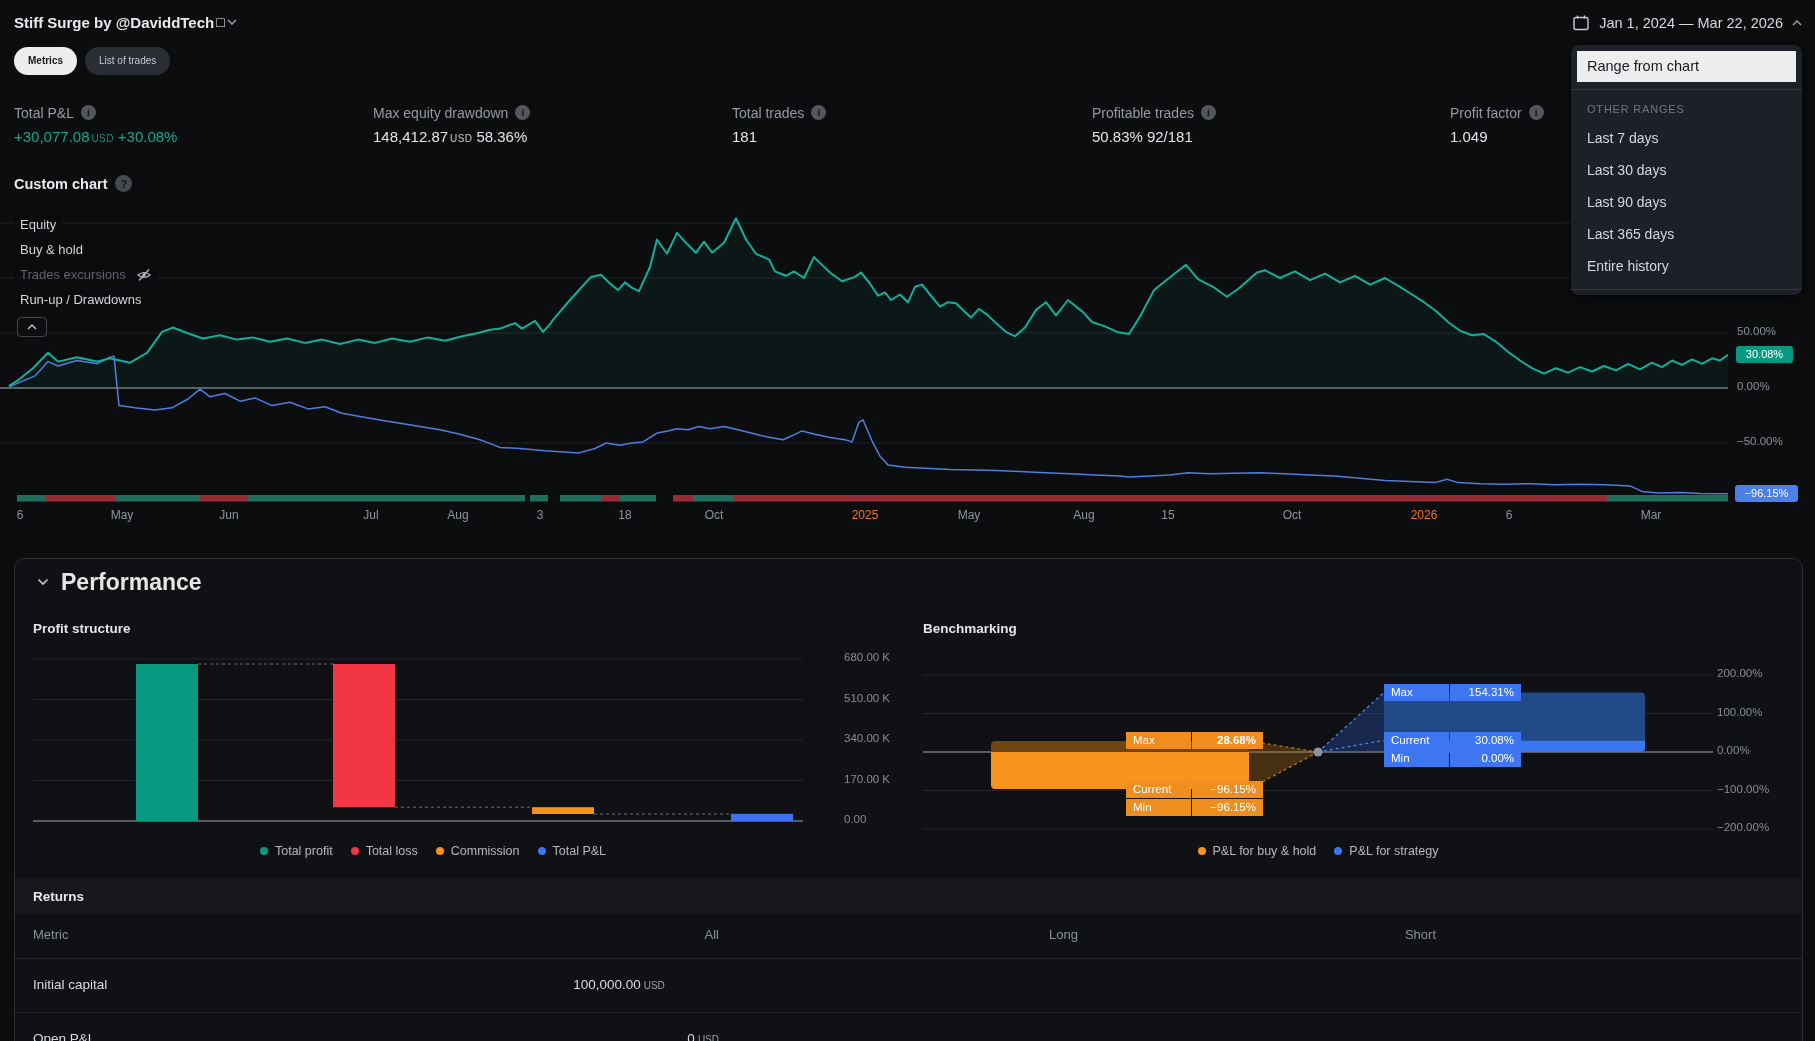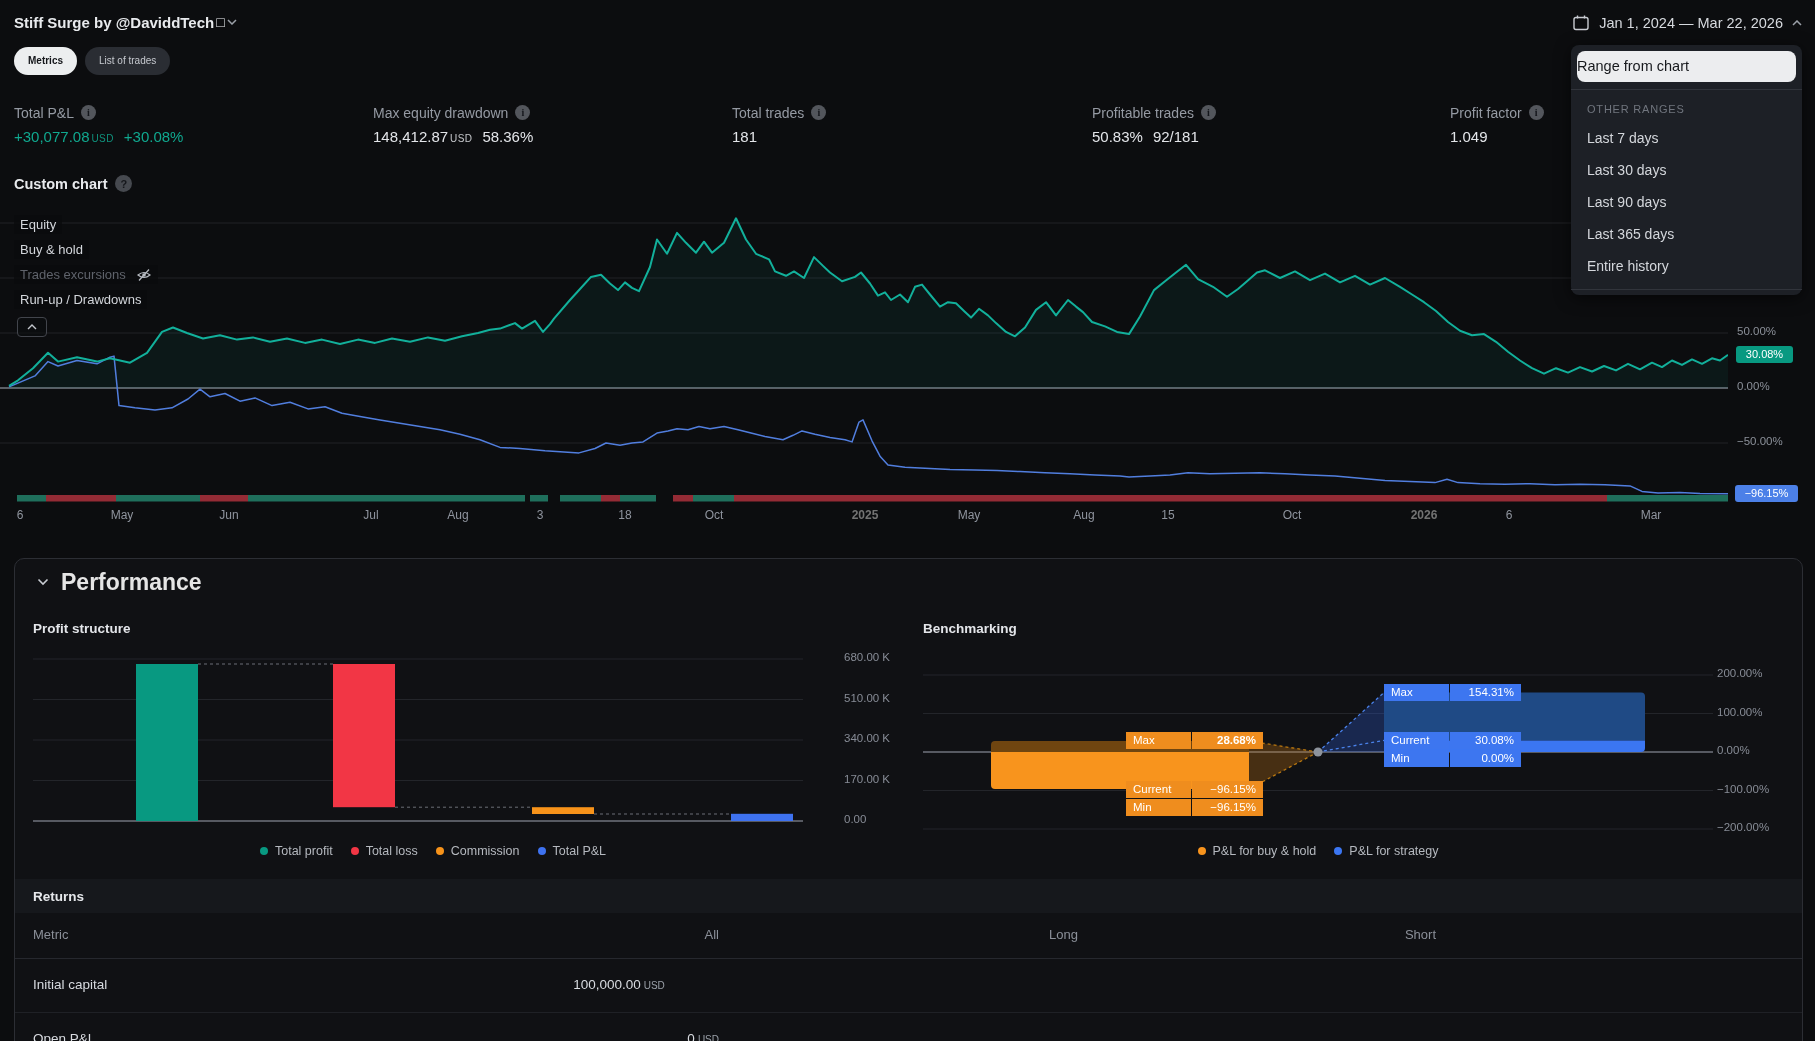--- a/index.html
+++ b/index.html
@@ -15,41 +15,41 @@
   
   .tabs{left:14px;top:47px;display:flex;gap:8px;}
   .tab{height:28px;line-height:28px;padding:0 14px;border-radius:14px;font-size:10px;
        background:#2a2d33;color:#c6c9cf;cursor:pointer;}
   .tab.active{background:#eceeef;color:#14161a;font-weight:bold;}
   
   .metric{top:103px;width:300px;}
   .m-label{display:flex;align-items:center;gap:7px;font-size:14px;color:#959aa3;height:19px;}
   .m-value{margin-top:6px;font-size:15px;color:#e3e5e9;}
   .m-unit{font-size:10px;letter-spacing:.4px;margin-left:2px;opacity:.85;}
-  .m-extra{margin-left:10px;}
+  .m-extra{margin-left:4px;}
   .info-i{display:inline-flex;width:15px;height:15px;border-radius:50%;background:#53565c;color:#13151a;
           font-size:10px;font-weight:bold;align-items:center;justify-content:center;font-family:"Liberation Serif",serif;}
   .q-i{display:inline-flex;width:17px;height:17px;border-radius:50%;background:#46494f;color:#15171b;
        font-size:11px;font-weight:bold;align-items:center;justify-content:center;}
   
   .eq-head{left:14px;top:175px;display:flex;align-items:center;gap:8px;font-size:14.5px;font-weight:bold;color:#e8eaed;}
   .eq-legend-item{left:14px;display:flex;align-items:center;gap:10px;height:19px;padding:0 6px;
                   background:rgba(10,11,13,.82);font-size:13px;color:#d3d6db;z-index:3;cursor:pointer;}
   .eq-legend-item.muted{color:#5f636b;}
   .caret-btn{left:17px;top:317px;width:28px;height:18px;border:1px solid #42454c;border-radius:4px;
              display:flex;align-items:center;justify-content:center;z-index:3;cursor:pointer;background:rgba(12,13,15,.6);}
   .eq-xlab{position:absolute;top:0;transform:translateX(-50%);font-size:12px;color:#8f949e;white-space:nowrap;}
-  .eq-xlab.strong{color:#737373;font-weight:bold;}
+  .eq-xlab.strong{color:#f97316;font-weight:normal;}
   .eq-axlab{position:absolute;left:1737px;font-size:11.5px;color:#8b9099;height:16px;}
   .eq-badge{position:absolute;height:17px;line-height:17px;text-align:center;font-size:11px;color:#fff;border-radius:3px;}
   
   .dd{left:1571px;top:45px;width:231px;background:#1d2026;border-radius:8px;z-index:40;
       box-shadow:0 3px 16px rgba(0,0,0,.6);padding:6px 0 5px 0;}
-  .dd-sel{margin:0 6px;height:31px;line-height:31px;border-radius:8px;background:#ecedef;color:#17191d;
-          font-size:14.5px;cursor:pointer;}
+  .dd-sel{margin:0 6px;height:31px;line-height:31px;border-radius:0;background:#ecedef;color:#17191d;
+          font-size:14.5px;padding-left:10px;cursor:pointer;}
   .dd-div{height:1px;background:#31343b;margin-top:7px;}
   .dd-sec{padding:13px 16px 7px 16px;font-size:11px;letter-spacing:.8px;color:#70757e;}
   .dd-item{height:32px;line-height:32px;padding-left:16px;font-size:14px;color:#d4d7dc;cursor:pointer;}
   .dd-custom{height:40px;display:flex;align-items:center;gap:10px;padding-left:14px;font-size:14px;color:#d4d7dc;cursor:pointer;}
   
   .card{left:14px;top:558px;width:1787px;height:540px;background:#101114;border:1px solid #2c2e34;
         border-radius:10px;z-index:5;}
   .card-head{position:absolute;left:22px;top:10px;display:flex;align-items:center;gap:12px;height:26px;}
   .card-title{font-size:23px;font-weight:bold;color:#e5e5e5;}
   .panel-title{position:absolute;top:62px;font-size:13.5px;font-weight:bold;color:#e3e5e9;}

